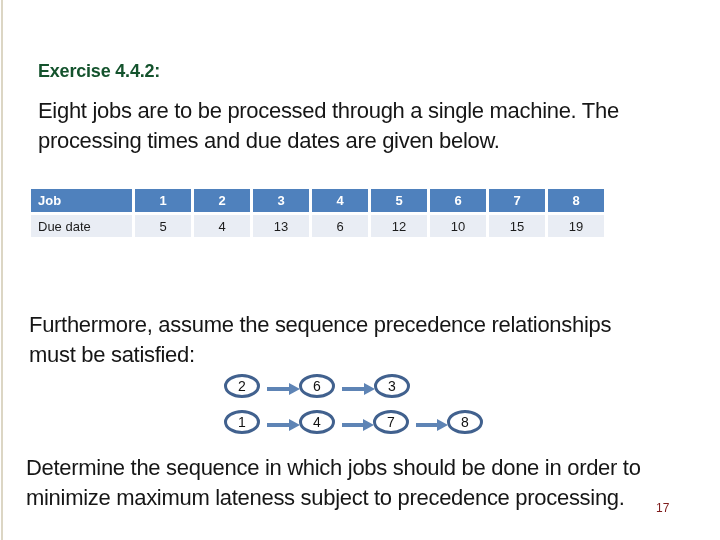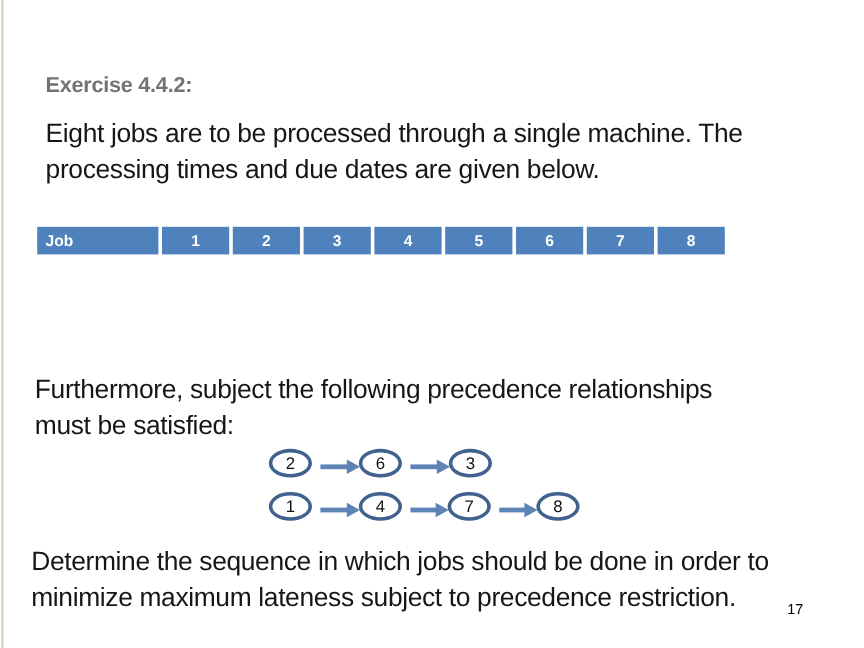--- a/index.html
+++ b/index.html
@@ -10,21 +10,21 @@
     font-family:"Liberation Sans", sans-serif;
     color:#1a1a1a;
     overflow:hidden;
   }
   .left-rule {
     position:absolute; left:1px; top:0; width:2px; height:540px;
     background:#dcd6c4;
   }
   .slide-title {
     position:absolute; left:38px; top:61px;
-    font-size:18px; font-weight:bold; color:#737373;
+    font-size:18px; font-weight:bold; color:#14532d;
     letter-spacing:-0.2px;
   }
   .para {
     font-size:22px; line-height:30px; letter-spacing:-0.3px;
     white-space:pre-line; color:#161616;
   }
   .intro       { position:absolute; left:38px; top:96px;  width:620px; }
   .furthermore { position:absolute; left:29px; top:310px; width:640px; }
   .determine   { position:absolute; left:26px; top:453px; width:660px; }
 
@@ -62,21 +62,21 @@
   .n6 { left:299px; top:374px; }
   .n3 { left:374px; top:374px; }
   .n1 { left:224px; top:410px; }
   .n4 { left:299px; top:410px; }
   .n7 { left:373px; top:410px; }
   .n8 { left:447px; top:410px; }
   svg.arrows { position:absolute; left:0; top:360px; }
 
   .page-number {
     position:absolute; left:656px; top:501px;
-    font-size:12px; color:#000000;
+    font-size:12px; color:#7f1d1d;
   }
 </style>
 </head>
 <body>
 
 <div class="left-rule"></div>
 
 <div class="slide-title">Exercise 4.4.2:</div>
 
 <div class="para intro">Eight jobs are to be processed through a single machine. The
@@ -101,24 +101,35 @@
       <th>2</th>
       <th>3</th>
       <th>4</th>
       <th>5</th>
       <th>6</th>
       <th>7</th>
       <th>8</th>
     </tr>
   </thead>
   <tbody>
+    <tr class="band-light">
+      <td class="left">Due date</td>
+      <td>5</td>
+      <td>4</td>
+      <td>13</td>
+      <td>6</td>
+      <td>12</td>
+      <td>10</td>
+      <td>15</td>
+      <td>19</td>
+    </tr>
   </tbody>
 </table>
 
-<div class="para furthermore">Furthermore, subject the following precedence relationships
+<div class="para furthermore">Furthermore, assume the sequence precedence relationships
 must be satisfied:</div>
 
 <div class="diagram">
   <svg class="arrows" width="720" height="100">
 
     <g>
       <line x1="267" y1="29" x2="290" y2="29" stroke="#5e84b5" stroke-width="4"></line>
       <polygon points="289,23 300,29 289,35" fill="#5e84b5"></polygon>
     </g>
     <g>
@@ -156,15 +167,15 @@
     </div>
   <div class="node n7">
       <span>7</span>
     </div>
   <div class="node n8">
       <span>8</span>
     </div>
 </div>
 
 <div class="para determine">Determine the sequence in which jobs should be done in order to
-minimize maximum lateness subject to precedence restriction.</div>
+minimize maximum lateness subject to precedence processing.</div>
 
 <div class="page-number">17</div>
 
 </body></html>

